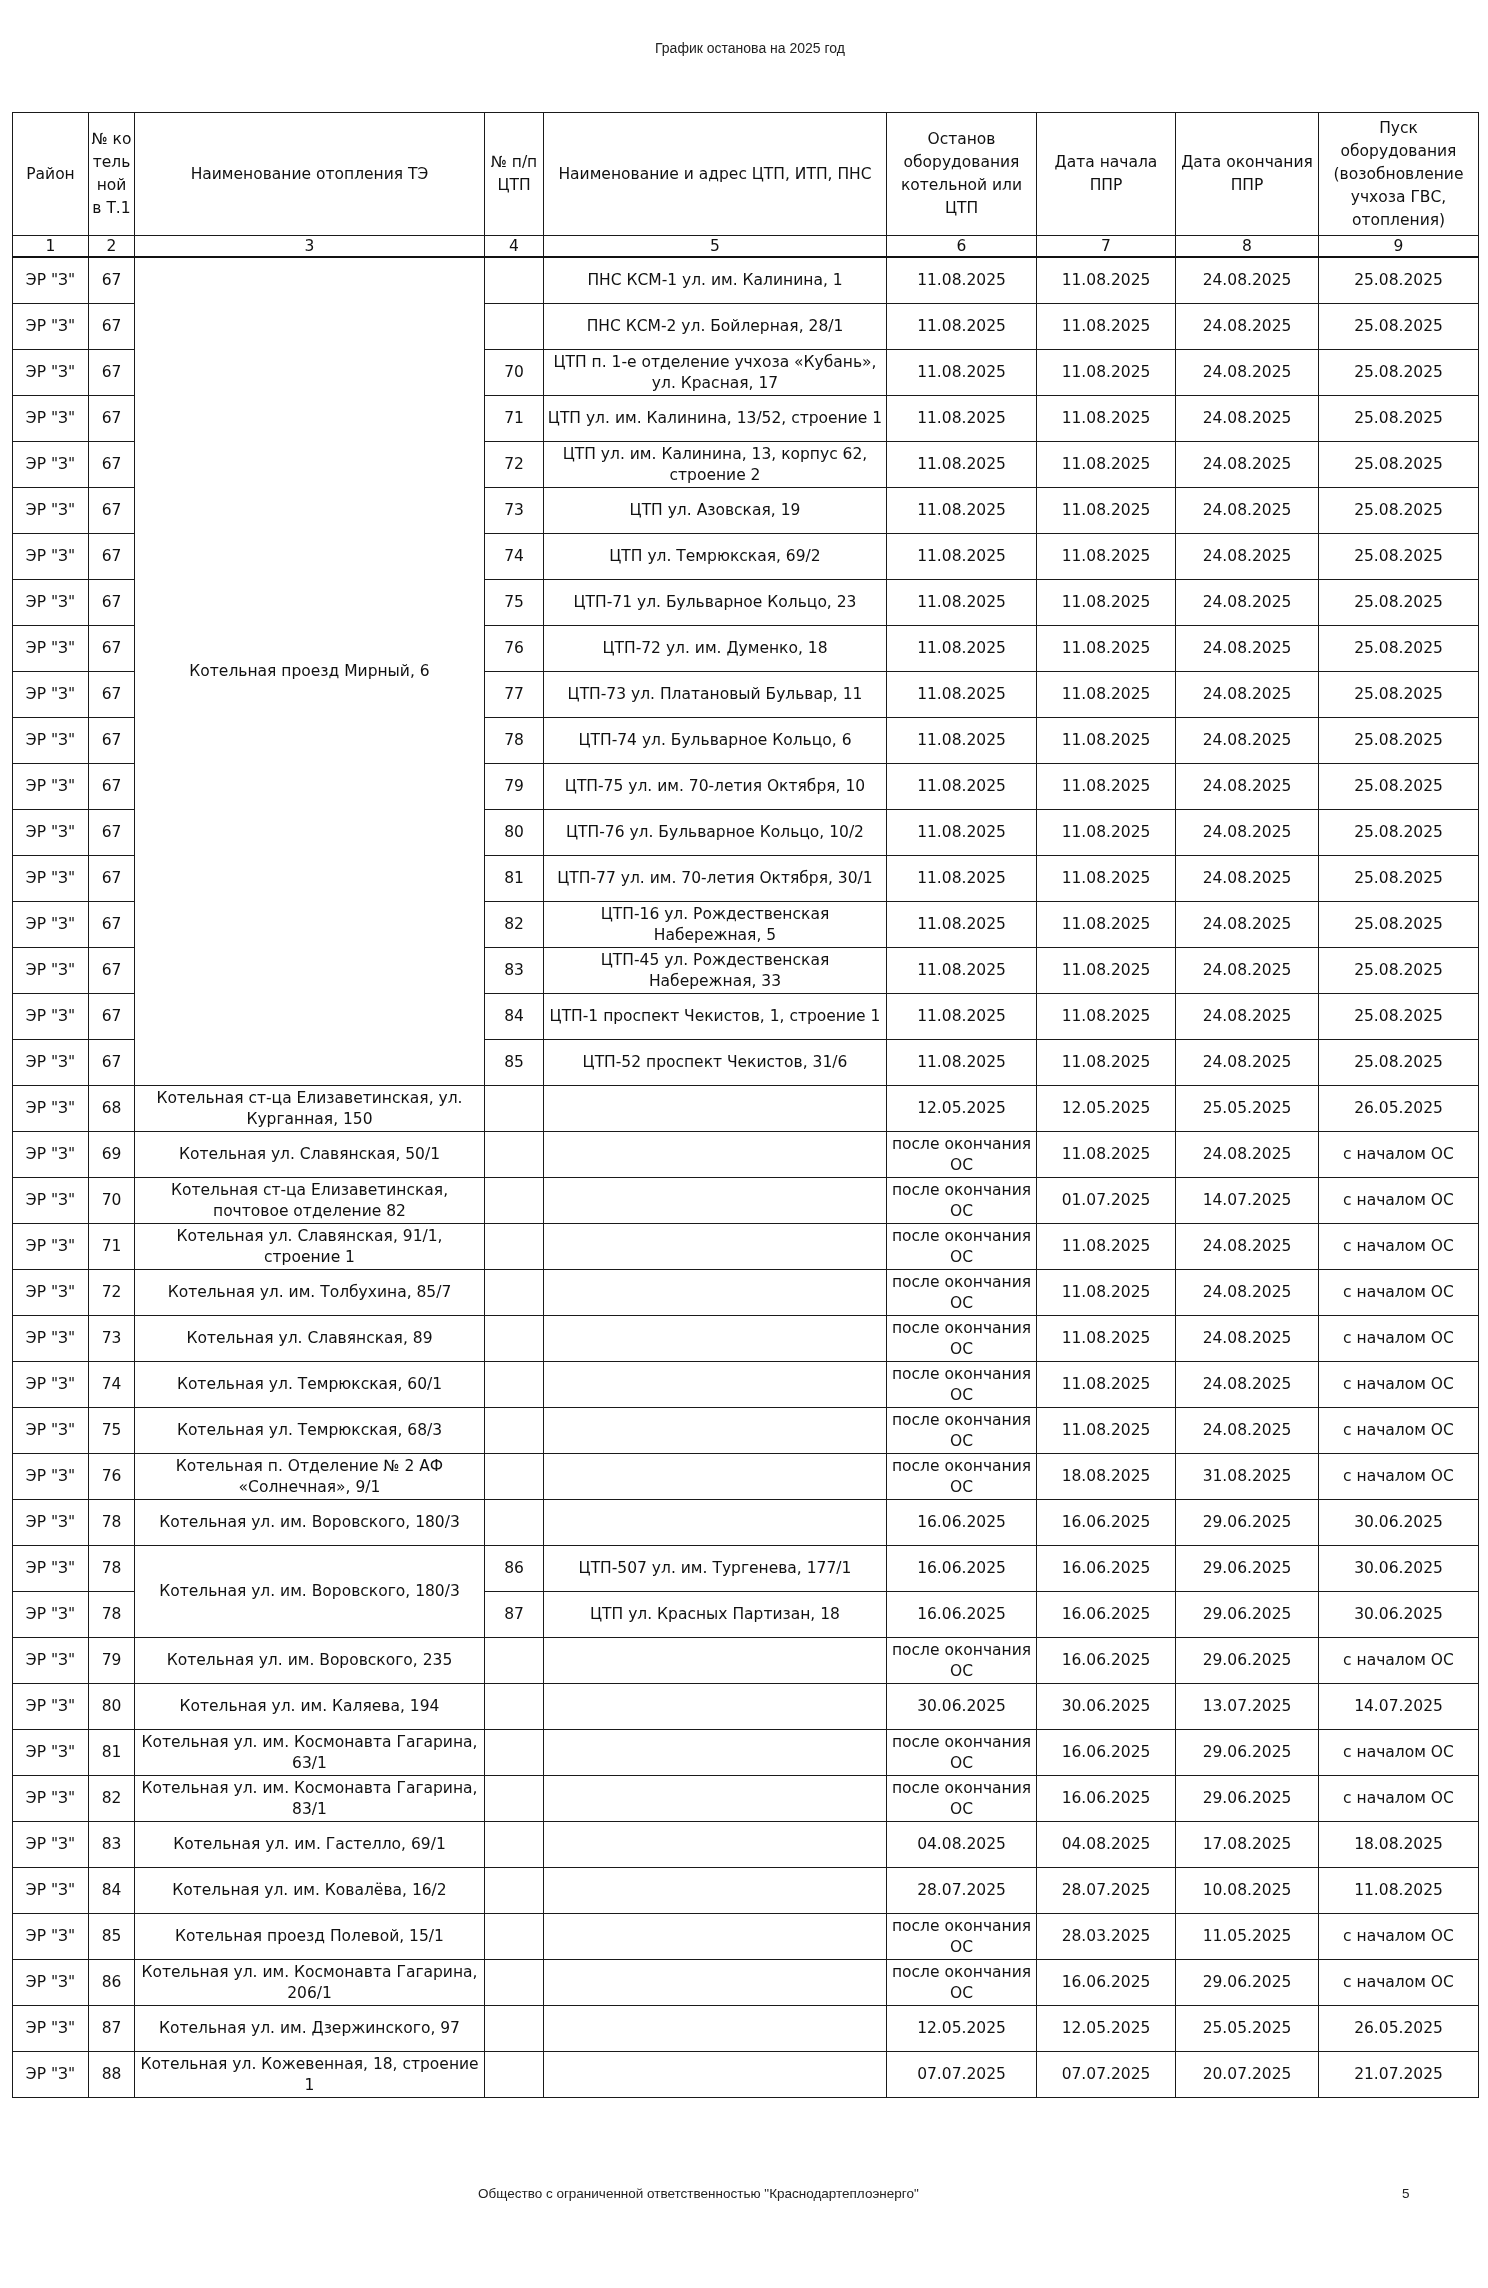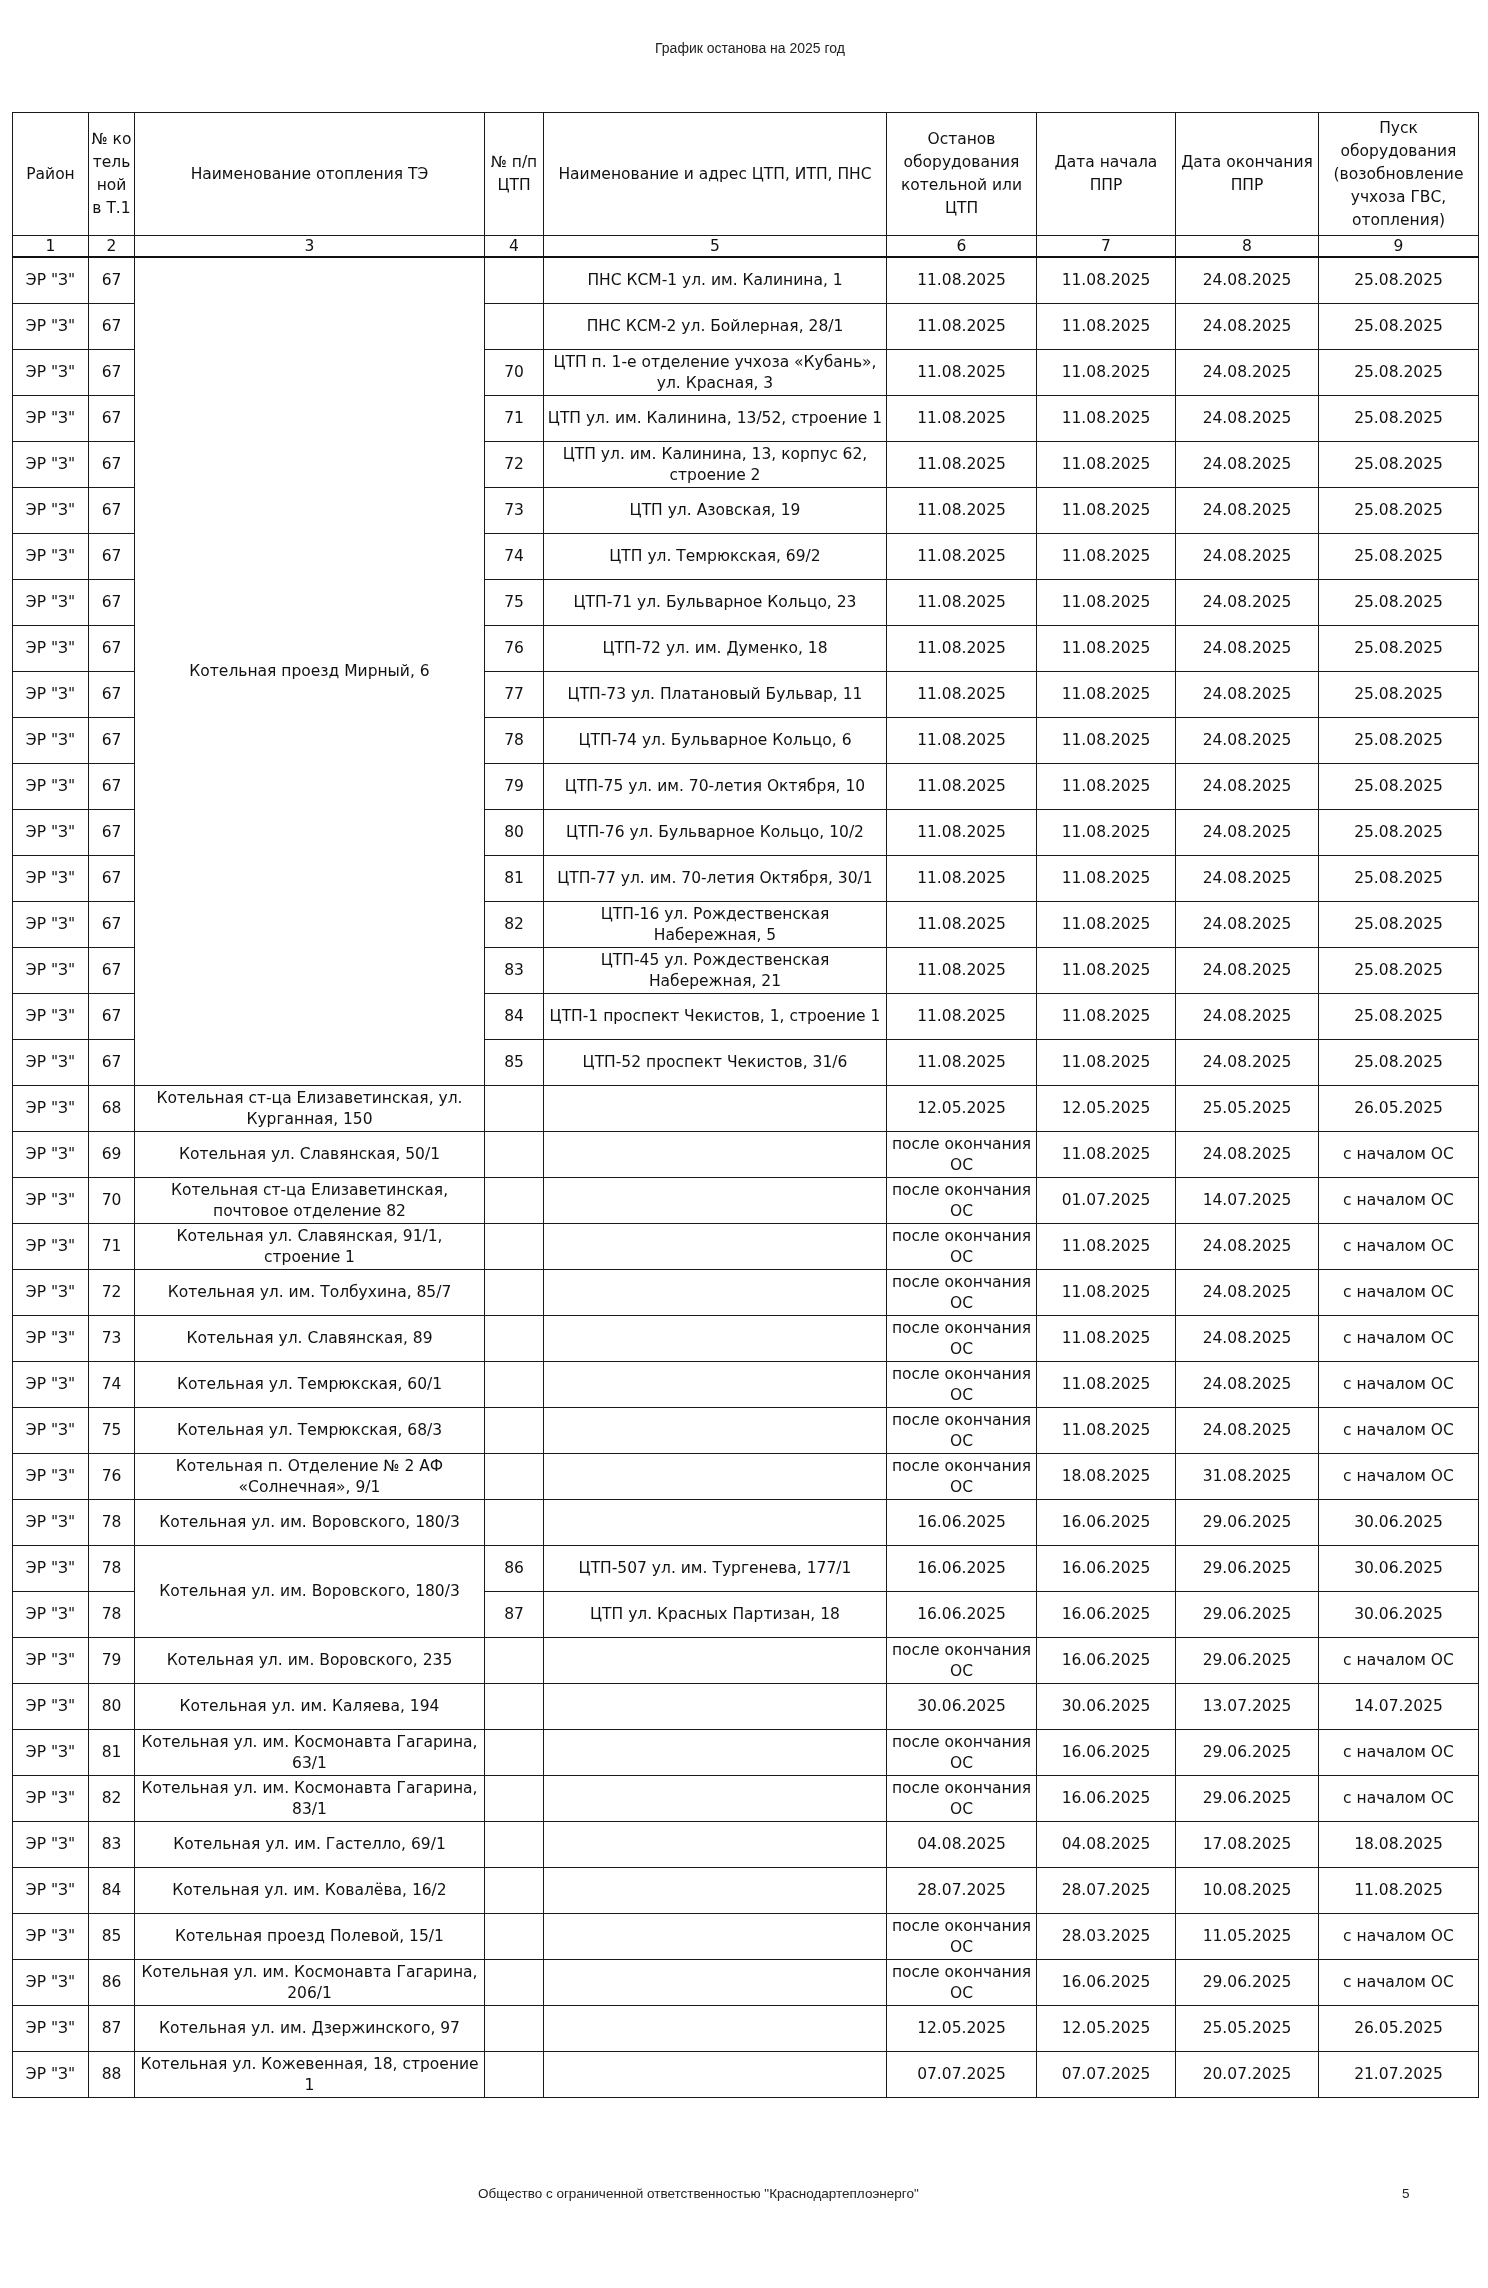--- a/index.html
+++ b/index.html
@@ -80,21 +80,21 @@
         <td>ПНС КСМ-2 ул. Бойлерная, 28/1</td>
         <td>11.08.2025</td>
         <td>11.08.2025</td>
         <td>24.08.2025</td>
         <td>25.08.2025</td>
       </tr>
       <tr>
         <td>ЭР "З"</td>
         <td>67</td>
         <td>70</td>
-        <td>ЦТП  п. 1-е отделение учхоза «Кубань», ул. Красная, 3</td>
+        <td>ЦТП  п. 1-е отделение учхоза «Кубань», ул. Красная, 17</td>
         <td>11.08.2025</td>
         <td>11.08.2025</td>
         <td>24.08.2025</td>
         <td>25.08.2025</td>
       </tr>
       <tr>
         <td>ЭР "З"</td>
         <td>67</td>
         <td>71</td>
         <td>ЦТП ул. им. Калинина, 13/52, строение 1</td>
@@ -210,21 +210,21 @@
         <td>ЦТП-16 ул. Рождественская Набережная, 5</td>
         <td>11.08.2025</td>
         <td>11.08.2025</td>
         <td>24.08.2025</td>
         <td>25.08.2025</td>
       </tr>
       <tr>
         <td>ЭР "З"</td>
         <td>67</td>
         <td>83</td>
-        <td>ЦТП-45 ул. Рождественская Набережная, 21</td>
+        <td>ЦТП-45 ул. Рождественская Набережная, 33</td>
         <td>11.08.2025</td>
         <td>11.08.2025</td>
         <td>24.08.2025</td>
         <td>25.08.2025</td>
       </tr>
       <tr>
         <td>ЭР "З"</td>
         <td>67</td>
         <td>84</td>
         <td>ЦТП-1 проспект Чекистов, 1, строение 1</td>

